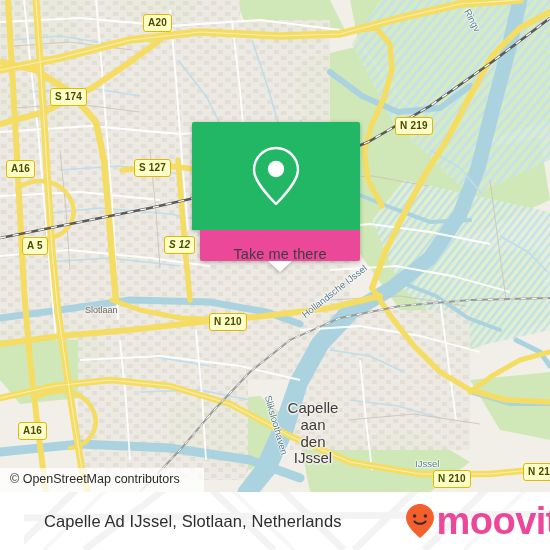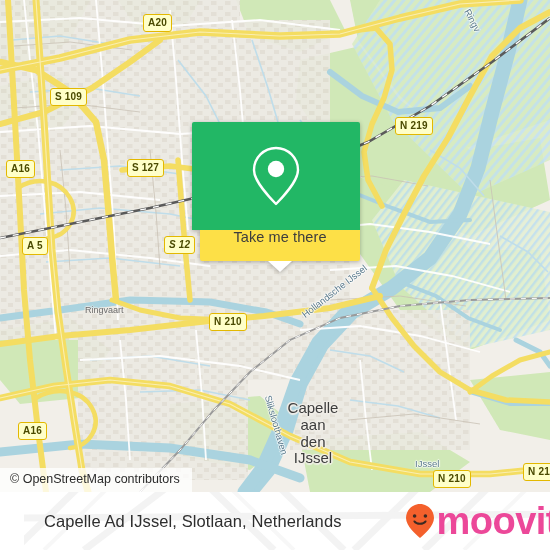--- a/index.html
+++ b/index.html
@@ -96,25 +96,25 @@
     height: 108px;
     background: #22b765;
     border-radius: 2px 2px 0 0;
     display: flex;
     align-items: center;
     justify-content: center;
   }
   .callout-pin-icon { display: block; }
   .callout-bottom {
     position: relative;
-    background: #fde047;
+    background: #ec4899;
     height: 31px;
     border-radius: 0 0 2px 2px;
     display: flex;
-    align-items: flex-start;
+    align-items: flex-end;
     justify-content: center;
     margin-left: 8px;
   }
   .callout-label {
     color: #3d3d3d;
     font-size: 14.5px;
     letter-spacing: 0.1px;
     line-height: 1;
     font-family: "Liberation Sans", sans-serif;
   }
@@ -131,21 +131,21 @@
 
   
   .osm-attrib {
     position: absolute;
     left: 0;
     top: 468px;
     background: rgba(255,255,255,0.78);
     color: #2b2b2b;
     font-size: 12.5px;
     line-height: 1;
-    padding: 5px 12px 6px 10px;
+    padding: 5px 24px 6px 10px;
     font-family: "Liberation Sans", sans-serif;
     white-space: nowrap;
   }
 
   
   .footer {
     position: absolute;
     left: 0;
     top: 492px;
     width: 550px;
@@ -344,32 +344,32 @@
 
         <g fill="none" stroke-linecap="butt">
           <path d="M0,238 L70,224 L150,208 L230,190 L300,170 L368,142 L430,106 L492,62 L550,18" stroke="#5a5a5a" stroke-width="2.6"></path>
           <path d="M0,238 L70,224 L150,208 L230,190 L300,170 L368,142 L430,106 L492,62 L550,18" stroke="#ffffff" stroke-width="1.3" stroke-dasharray="6 7"></path>
           <path d="M140,492 L180,450 L214,410 L250,372 L290,340 L340,318 L400,306 L470,300 L550,298" stroke="#9a9a9a" stroke-width="1.9"></path>
           <path d="M140,492 L180,450 L214,410 L250,372 L290,340 L340,318 L400,306 L470,300 L550,298" stroke="#ffffff" stroke-width="1" stroke-dasharray="5 6"></path>
         </g>
       </svg>
 
       <div class="shield" style="left:143px; top:14px;">A20</div>
-      <div class="shield" style="left:50px;  top:88px;">S 109</div>
+      <div class="shield" style="left:50px;  top:88px;">S 174</div>
       <div class="shield" style="left:395px; top:117px;">N 219</div>
-      <div class="shield" style="left:127px; top:159px;">S 127</div>
+      <div class="shield" style="left:134px; top:159px;">S 127</div>
       <div class="shield" style="left:6px;   top:160px;">A16</div>
       <div class="shield" style="left:22px;  top:237px;">A 5</div>
       <div class="shield" style="left:164px; top:236px;font-style:italic;">S 12</div>
       <div class="shield" style="left:209px; top:313px;">N 210</div>
       <div class="shield" style="left:18px;  top:422px;">A16</div>
       <div class="shield" style="left:433px; top:470px;">N 210</div>
       <div class="shield" style="left:523px; top:463px;">N 21</div>
 
-      <div class="map-label label-minor" style="left:85px; top:305px;">Ringvaart</div>
+      <div class="map-label label-minor" style="left:85px; top:305px;">Slotlaan</div>
       <div class="map-label label-water" style="left:303px; top:310px; transform:rotate(-38deg); transform-origin:left center;">Hollandsche IJssel</div>
       <div class="map-label label-water" style="left:268px; top:390px; transform:rotate(74deg); transform-origin:left center;">Sliksloothaven</div>
       <div class="map-label label-water" style="left:467px; top:4px; transform:rotate(62deg); transform-origin:left center;">Ringv</div>
       <div class="map-label label-water" style="left:415px; top:458px;">IJssel</div>
 
       <div class="map-label label-place" style="left:313px; top:400px; transform:translateX(-50%);">
         <div>Capelle</div>
         <div>aan</div>
         <div>den</div>
         <div>IJssel</div>

